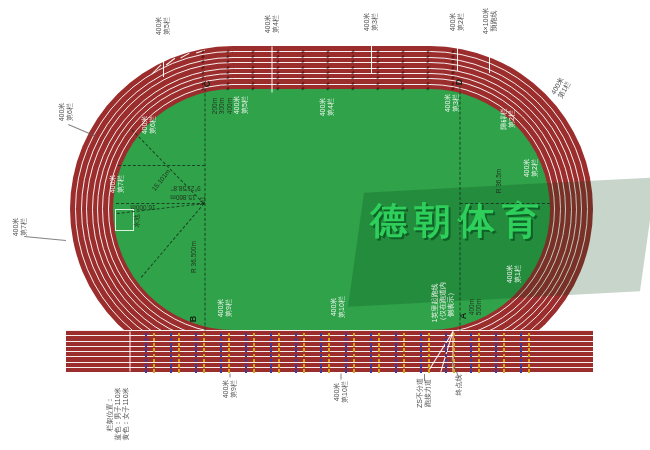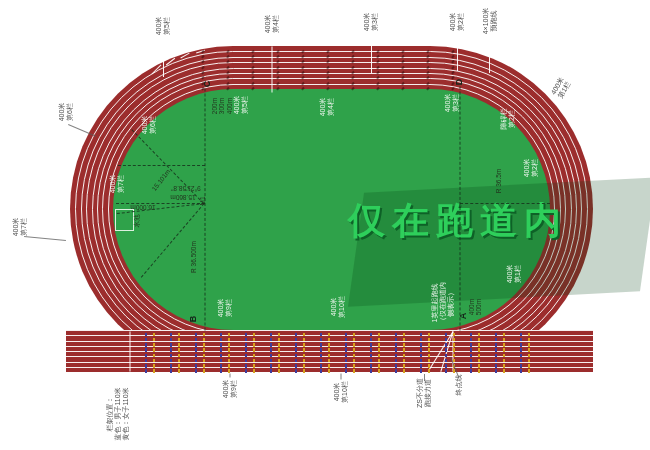--- a/index.html
+++ b/index.html
@@ -51,21 +51,21 @@
       <div class="lane" style="left: 10.75px; top: 10.75px; width: 501.5px; height: 304.5px; border-radius: 152.25px;"></div>
       <div class="lane" style="left: 16.125px; top: 16.125px; width: 490.75px; height: 293.75px; border-radius: 146.875px;"></div>
       <div class="lane" style="left: 21.5px; top: 21.5px; width: 480px; height: 283px; border-radius: 141.5px;"></div>
       <div class="lane" style="left: 26.875px; top: 26.875px; width: 469.25px; height: 272.25px; border-radius: 136.125px;"></div>
       <div class="lane" style="left: 32.25px; top: 32.25px; width: 458.5px; height: 261.5px; border-radius: 130.75px;"></div>
       <div class="lane" style="left: 37.625px; top: 37.625px; width: 447.75px; height: 250.75px; border-radius: 125.375px;"></div>
     </div>
 
   <div class="abs" id="field">
     <div class="abs" id="wmband"></div>
-    <div class="abs" id="brand">仅在跑道内</div>
+    <div class="abs" id="brand">德朝体育</div>
   </div>
 
   <div class="abs" id="pit"></div>
   <div id="overlay"></div>
 <div class="bandline" style="left: 66px; top: 330px; width: 527px;"></div>
     <div class="bandline" style="left: 66px; top: 335.25px; width: 527px;"></div>
     <div class="bandline" style="left: 66px; top: 340.5px; width: 527px;"></div>
     <div class="bandline" style="left: 66px; top: 345.75px; width: 527px;"></div>
     <div class="bandline" style="left: 66px; top: 351px; width: 527px;"></div>
     <div class="bandline" style="left: 66px; top: 356.25px; width: 527px;"></div>

